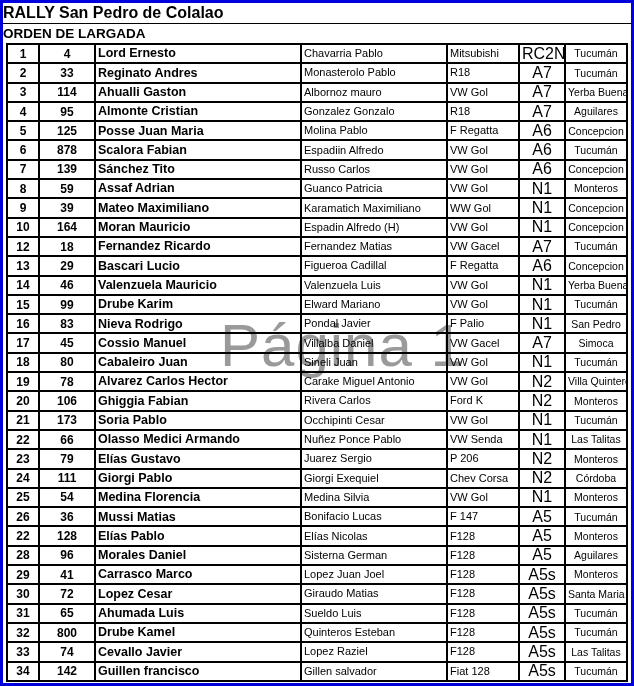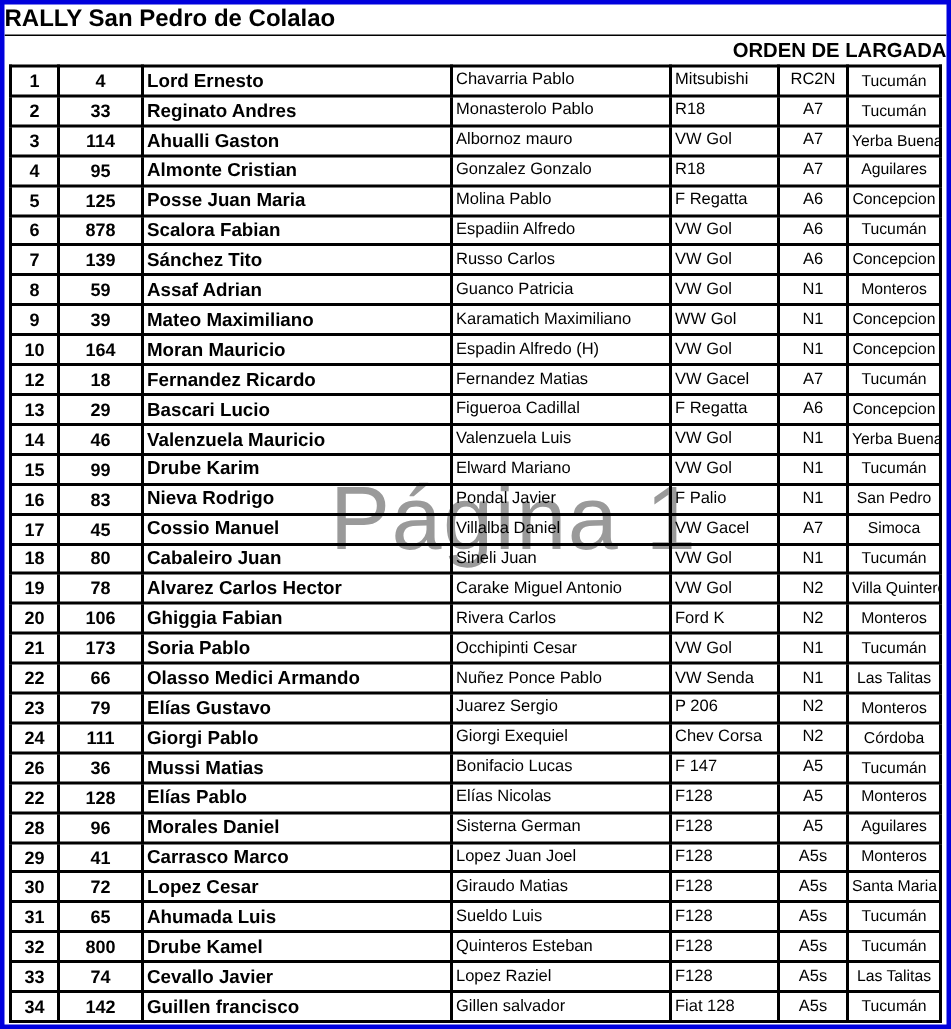--- a/index.html
+++ b/index.html
@@ -18,21 +18,21 @@
   }
   .title1 {
     height: 21px; line-height: 20px;
     text-align: left;
     font-size: 16px; font-weight: bold;
     border-bottom: 1px solid #000;
     white-space: nowrap;
   }
   .title2 {
     height: 19px; line-height: 19px;
-    text-align: right;
+    text-align: left;
     font-size: 13.5px; font-weight: bold;
     white-space: nowrap;
   }
   table.startlist {
     width: 622px;
     height: 639px;
     margin: 0 3px;
     border-collapse: collapse;
     table-layout: fixed;
   }
@@ -42,21 +42,21 @@
     vertical-align: middle;
     white-space: nowrap;
     overflow: hidden;
     line-height: 1;
   }
   td.c-pos      { width: 32px;  text-align: center; font-weight: bold; font-size: 12px; }
   td.c-num      { width: 56px;  text-align: center; font-weight: bold; font-size: 12px; }
   td.c-driver   { width: 206px; text-align: left;   font-weight: bold; font-size: 12.5px; padding-left: 4px; }
   td.c-codriver { width: 146px; text-align: left;   font-size: 11px;   padding-left: 4px; }
   td.c-car      { width: 72px;  text-align: left;   font-size: 11px;   padding-left: 4px; }
-  td.c-class    { width: 46px;  text-align: center; font-size: 11px; }
+  td.c-class    { width: 46px;  text-align: center; font-size: 16px; }
   td.c-loc      { text-align: center; font-size: 10.5px; }
   .watermark {
     position: absolute;
     left: 217px; top: 308px;
     font-size: 60px;
     font-weight: normal;
     color: #9a9a9a;
     mix-blend-mode: multiply;
     white-space: nowrap;
     z-index: 5;
@@ -274,20 +274,29 @@
         <tr>
           <td class="c-pos">24</td>
           <td class="c-num">111</td>
           <td class="c-driver">Giorgi Pablo</td>
           <td class="c-codriver">Giorgi Exequiel</td>
           <td class="c-car">Chev Corsa</td>
           <td class="c-class">N2</td>
           <td class="c-loc">Córdoba</td>
         </tr>
         <tr>
+          <td class="c-pos">25</td>
+          <td class="c-num">54</td>
+          <td class="c-driver">Medina Florencia</td>
+          <td class="c-codriver">Medina Silvia</td>
+          <td class="c-car">VW Gol</td>
+          <td class="c-class">N1</td>
+          <td class="c-loc">Monteros</td>
+        </tr>
+        <tr>
           <td class="c-pos">26</td>
           <td class="c-num">36</td>
           <td class="c-driver">Mussi Matias</td>
           <td class="c-codriver">Bonifacio Lucas</td>
           <td class="c-car">F 147</td>
           <td class="c-class">A5</td>
           <td class="c-loc">Tucumán</td>
         </tr>
         <tr>
           <td class="c-pos">22</td>

